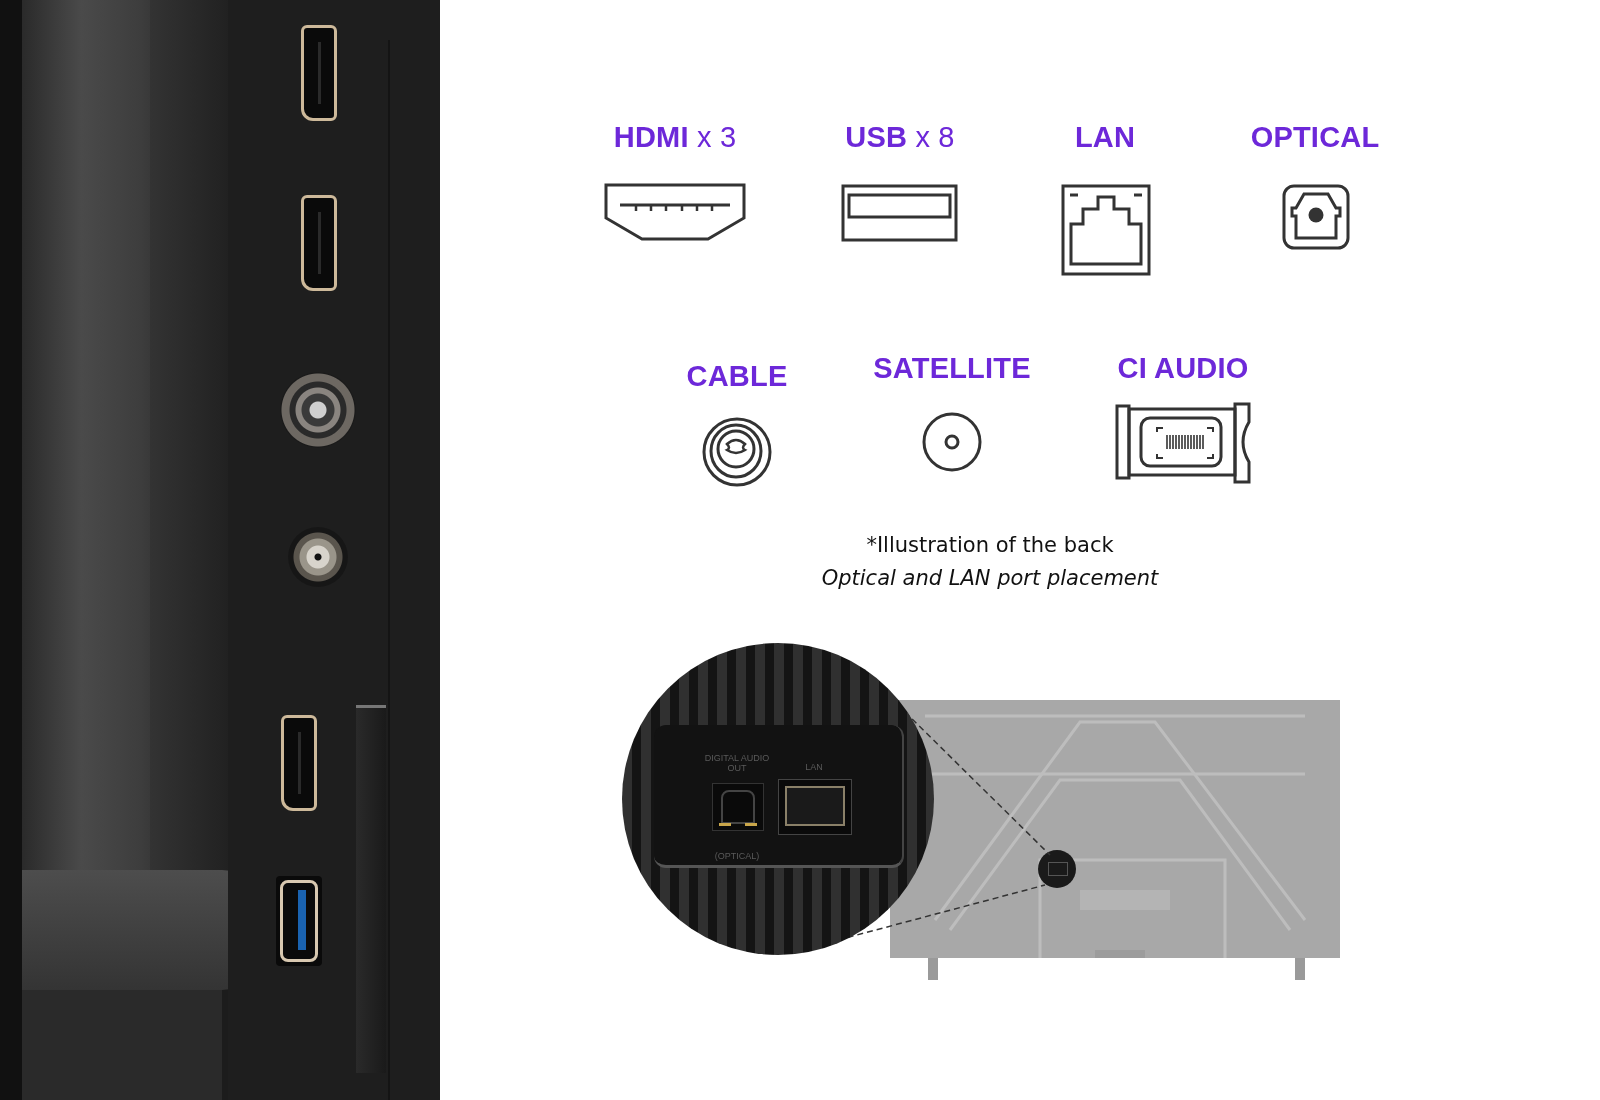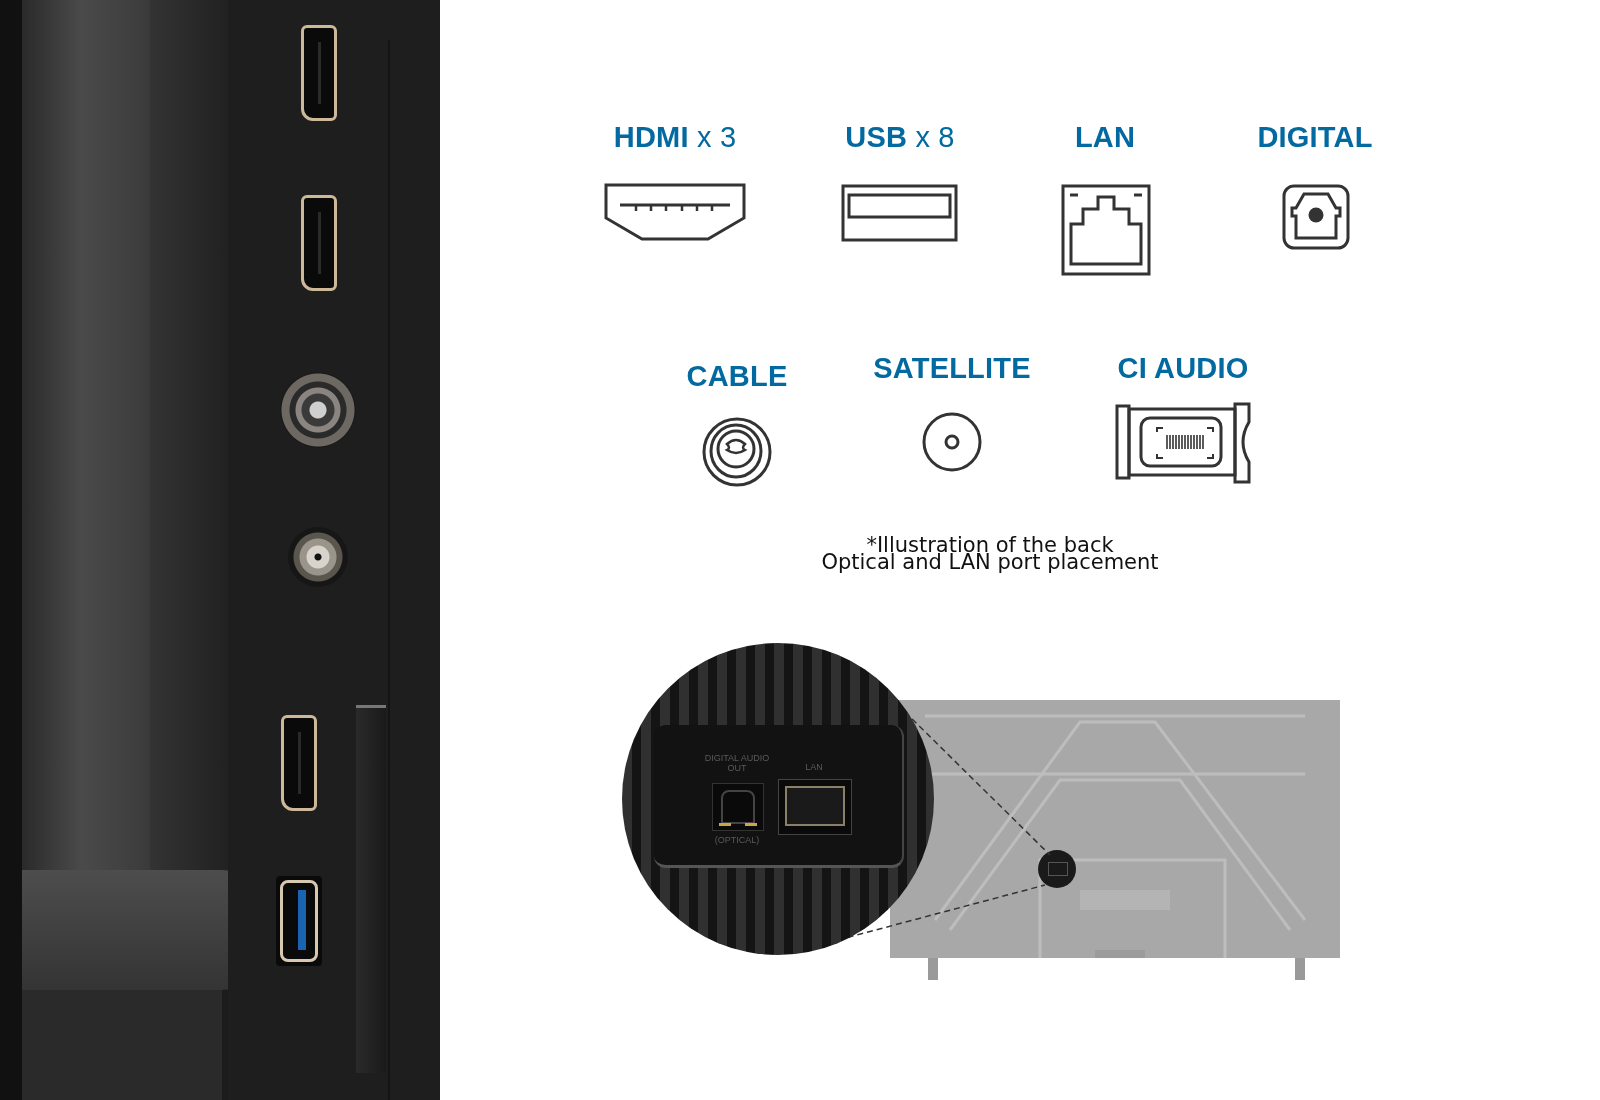--- a/index.html
+++ b/index.html
@@ -20,21 +20,21 @@
   .photo .slot { position:absolute; left:356px; top:705px; width:30px; height:365px; background:linear-gradient(90deg,#2a2a2a,#1a1a1a); border-top:3px solid #777; }
 
   .hdmi-port { position:absolute; width:36px; height:96px; border:3px solid #cdb99a; border-radius:6px 6px 6px 12px; background:#0a0a0a; box-sizing:border-box; }
   .hdmi-port::after { content:""; position:absolute; left:14px; top:14px; width:3px; height:62px; background:#2a2a2a; }
   .coax-port { position:absolute; border-radius:50%; box-sizing:border-box; }
   .usb-port { position:absolute; width:46px; height:90px; background:#0a0a0a; border-radius:4px; }
   .usb-port .ring { position:absolute; left:4px; top:4px; width:38px; height:82px; border:3px solid #d8c8b0; border-radius:8px; box-sizing:border-box; }
   .usb-port .blue { position:absolute; left:22px; top:14px; width:8px; height:60px; background:#1a63b0; }
 
   
-  .port-label { position:absolute; font-weight:bold; font-size:29px; color:#0369a1; text-align:center; letter-spacing:0.2px; }
+  .port-label { position:absolute; font-weight:bold; font-size:29px; color:#6d28d9; text-align:center; letter-spacing:0.2px; }
   .port-label .mult { font-weight:normal; }
   .port-icon { position:absolute; }
   .caption { position:absolute; left:780px; width:420px; text-align:center; font-family:"DejaVu Sans", sans-serif; font-size:21px; color:#111; line-height:28px; }
 
   .zoom-circle { position:absolute; left:622px; top:643px; width:312px; height:312px; border-radius:50%; overflow:hidden;
     background:repeating-linear-gradient(90deg,#303030 0px,#303030 10px,#141414 10px,#141414 19px); }
   .zoom-circle .plate { position:absolute; left:32px; top:82px; width:248px; height:140px; background:#121212; border-radius:12px; border-bottom:3px solid #555; border-right:2px solid #444; }
   .zoom-circle .lbl { position:absolute; font-size:9px; color:#5a5a5a; text-align:center; line-height:10px; }
   .zoom-circle .opt { position:absolute; left:90px; top:140px; width:50px; height:46px; background:#0a0a0a; border:1px solid #333; }
   .zoom-circle .opt .inner { position:absolute; left:8px; top:6px; width:34px; height:34px; border:2px solid #444; border-radius:8px 8px 0 0; box-sizing:border-box; }
@@ -72,21 +72,21 @@
 
   <div class="usb-port" style="left:276px;top:876px;">
     <div class="ring"></div>
     <div class="blue"></div>
   </div>
 </div>
 
 <div class="port-label" style="left:590px;top:121px;width:170px;"><span>HDMI</span> <span class="mult">x 3</span></div>
 <div class="port-label" style="left:820px;top:121px;width:160px;"><span>USB</span> <span class="mult">x 8</span></div>
 <div class="port-label" style="left:1045px;top:121px;width:120px;">LAN</div>
-<div class="port-label" style="left:1235px;top:121px;width:160px;">DIGITAL</div>
+<div class="port-label" style="left:1235px;top:121px;width:160px;">OPTICAL</div>
 
 <svg class="port-icon" style="left:604px;top:183px;" width="142" height="60" viewBox="0 0 142 60">
   <path d="M2 2 H140 V35 L104 56 H38 L2 35 Z" fill="none" stroke="#333" stroke-width="3"></path>
   <line x1="16" y1="22" x2="126" y2="22" stroke="#333" stroke-width="3"></line>
   <g stroke="#333" stroke-width="2.5">
     <line x1="32" y1="22" x2="32" y2="28"></line>
       <line x1="47" y1="22" x2="47" y2="28"></line>
     <line x1="62" y1="22" x2="62" y2="28"></line>
       <line x1="78" y1="22" x2="78" y2="28"></line>
     <line x1="93" y1="22" x2="93" y2="28"></line>
@@ -140,21 +140,21 @@
       <line x1="73" y1="33" x2="73" y2="47"></line>
       <line x1="76" y1="33" x2="76" y2="47"></line>
     <line x1="79" y1="33" x2="79" y2="47"></line>
       <line x1="82" y1="33" x2="82" y2="47"></line>
       <line x1="85" y1="33" x2="85" y2="47"></line>
     <line x1="88" y1="33" x2="88" y2="47"></line>
   </g>
 </svg>
 
 <div class="caption" style="top:531px;">*Illustration of the back</div>
-<div class="caption" style="top:548px;">Optical and LAN port placement</div>
+<div class="caption" style="top:564px;font-style:italic;">Optical and LAN port placement</div>
 
 <div class="tv-back">
   <svg width="450" height="258" viewBox="0 0 450 258">
     <g fill="none" stroke="#bdbdbd" stroke-width="3">
       <line x1="35" y1="16" x2="415" y2="16"></line>
       <line x1="35" y1="74" x2="415" y2="74"></line>
       <path d="M45 220 L190 22 H265 L415 220"></path>
       <path d="M60 230 L170 80 H290 L400 230"></path>
       <path d="M150 258 V160 H335 V258"></path>
     </g>
@@ -167,21 +167,21 @@
 <div class="tv-spot"></div>
 
 <svg class="dash-lines" width="1600" height="1100">
   <line x1="905" y1="712" x2="1050" y2="855" stroke="#333" stroke-width="1.5" stroke-dasharray="6,4"></line>
   <line x1="838" y1="940" x2="1045" y2="885" stroke="#333" stroke-width="1.5" stroke-dasharray="6,4"></line>
 </svg>
 
 <div class="zoom-circle">
   <div class="plate"></div>
   <div class="lbl" style="left:80px;top:110px;width:70px;">DIGITAL AUDIO OUT</div>
-  <div class="lbl" style="left:80px;top:192px;width:70px;">(OPTICAL)</div>
+  <div class="lbl" style="left:80px;top:208px;width:70px;">(OPTICAL)</div>
   <div class="lbl" style="left:172px;top:119px;width:40px;">LAN</div>
   <div class="opt">
     <div class="inner"></div>
     <div class="pin" style="left:6px;"></div>
     <div class="pin" style="left:32px;"></div>
   </div>
   <div class="lan">
     <div class="jack"></div>
   </div>
 </div>

